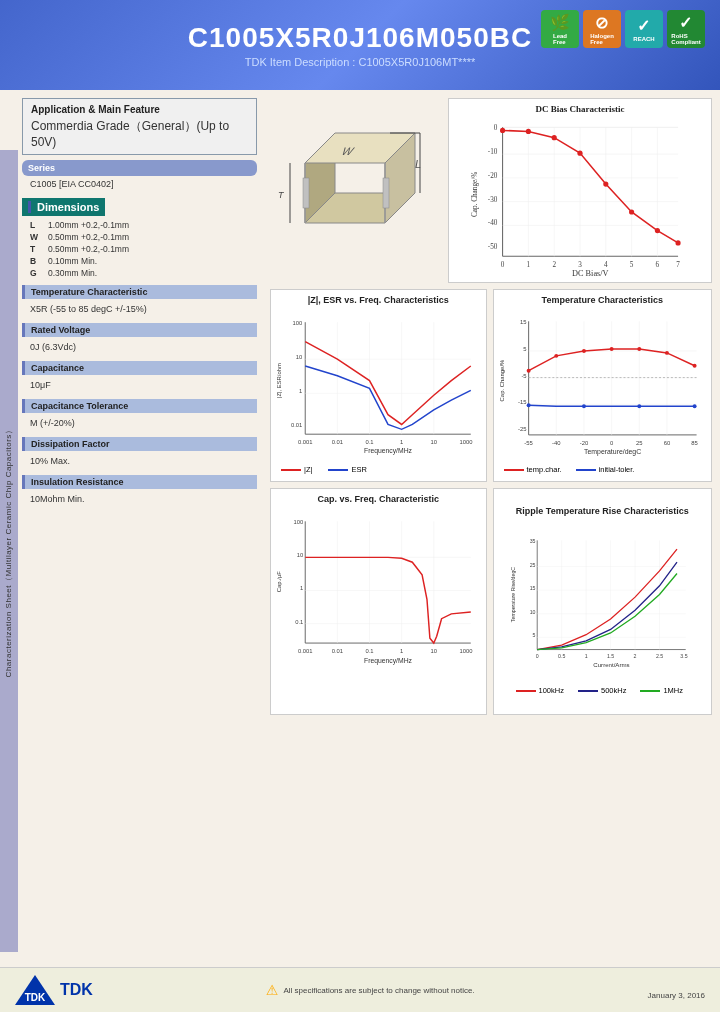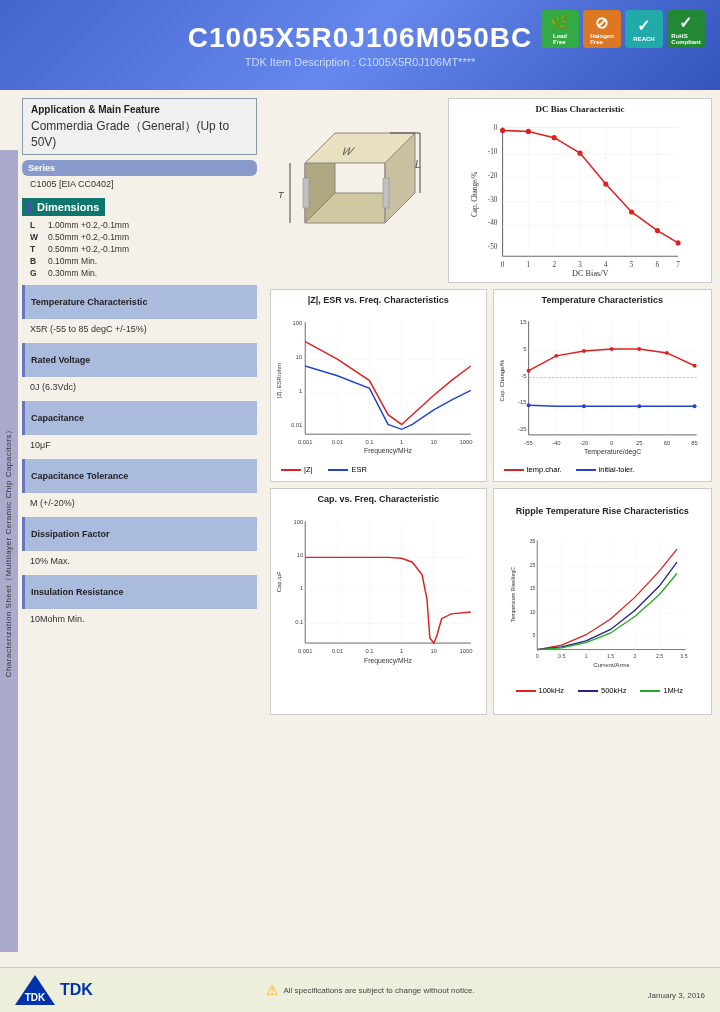--- a/index.html
+++ b/index.html
@@ -122,21 +122,21 @@
       display: inline-block;
       width: 3px;
       height: 12px;
       background: #4455aa;
       margin-right: 2px;
     }
 
     .spec-label {
       background: #aabbdd;
       color: #222;
-      padding: 12px 6px;
+      padding: 2px 6px;
       font-size: 9px;
       font-weight: bold;
       margin-bottom: 2px;
       border-left: 3px solid #6677bb;
     }
 
     .dim-row {
       display: flex;
       padding: 1px 8px;
       font-size: 8.5px;

